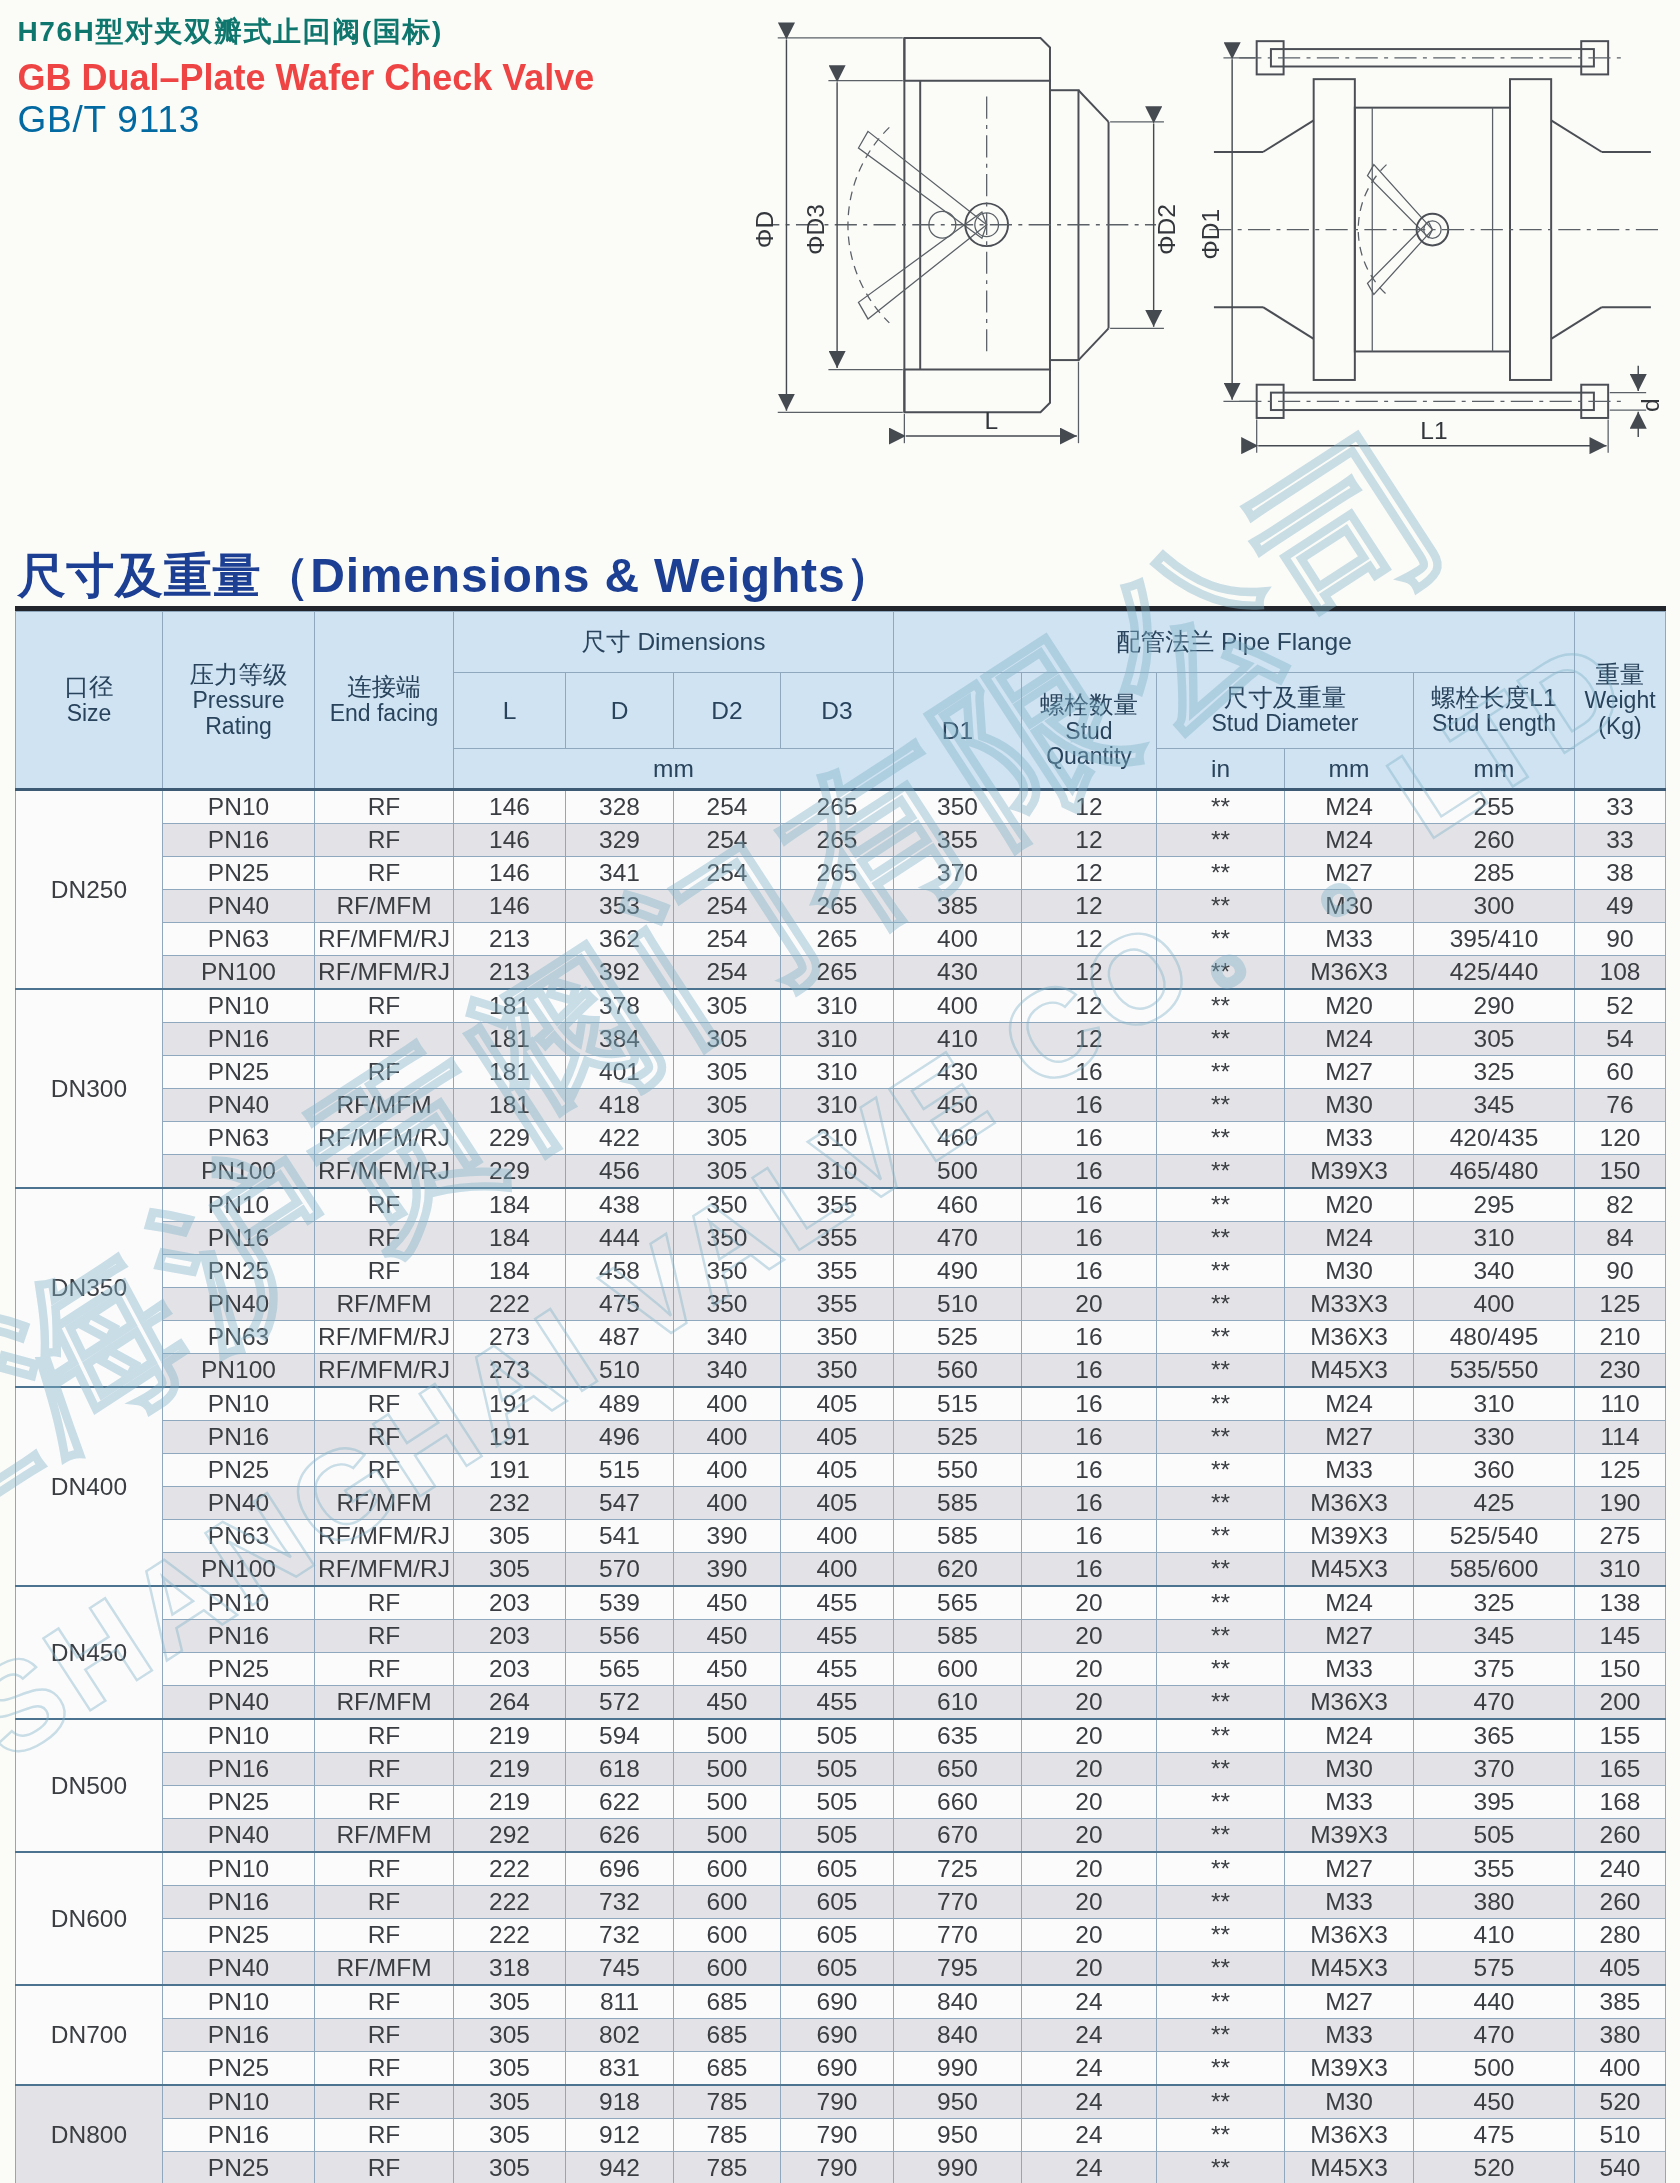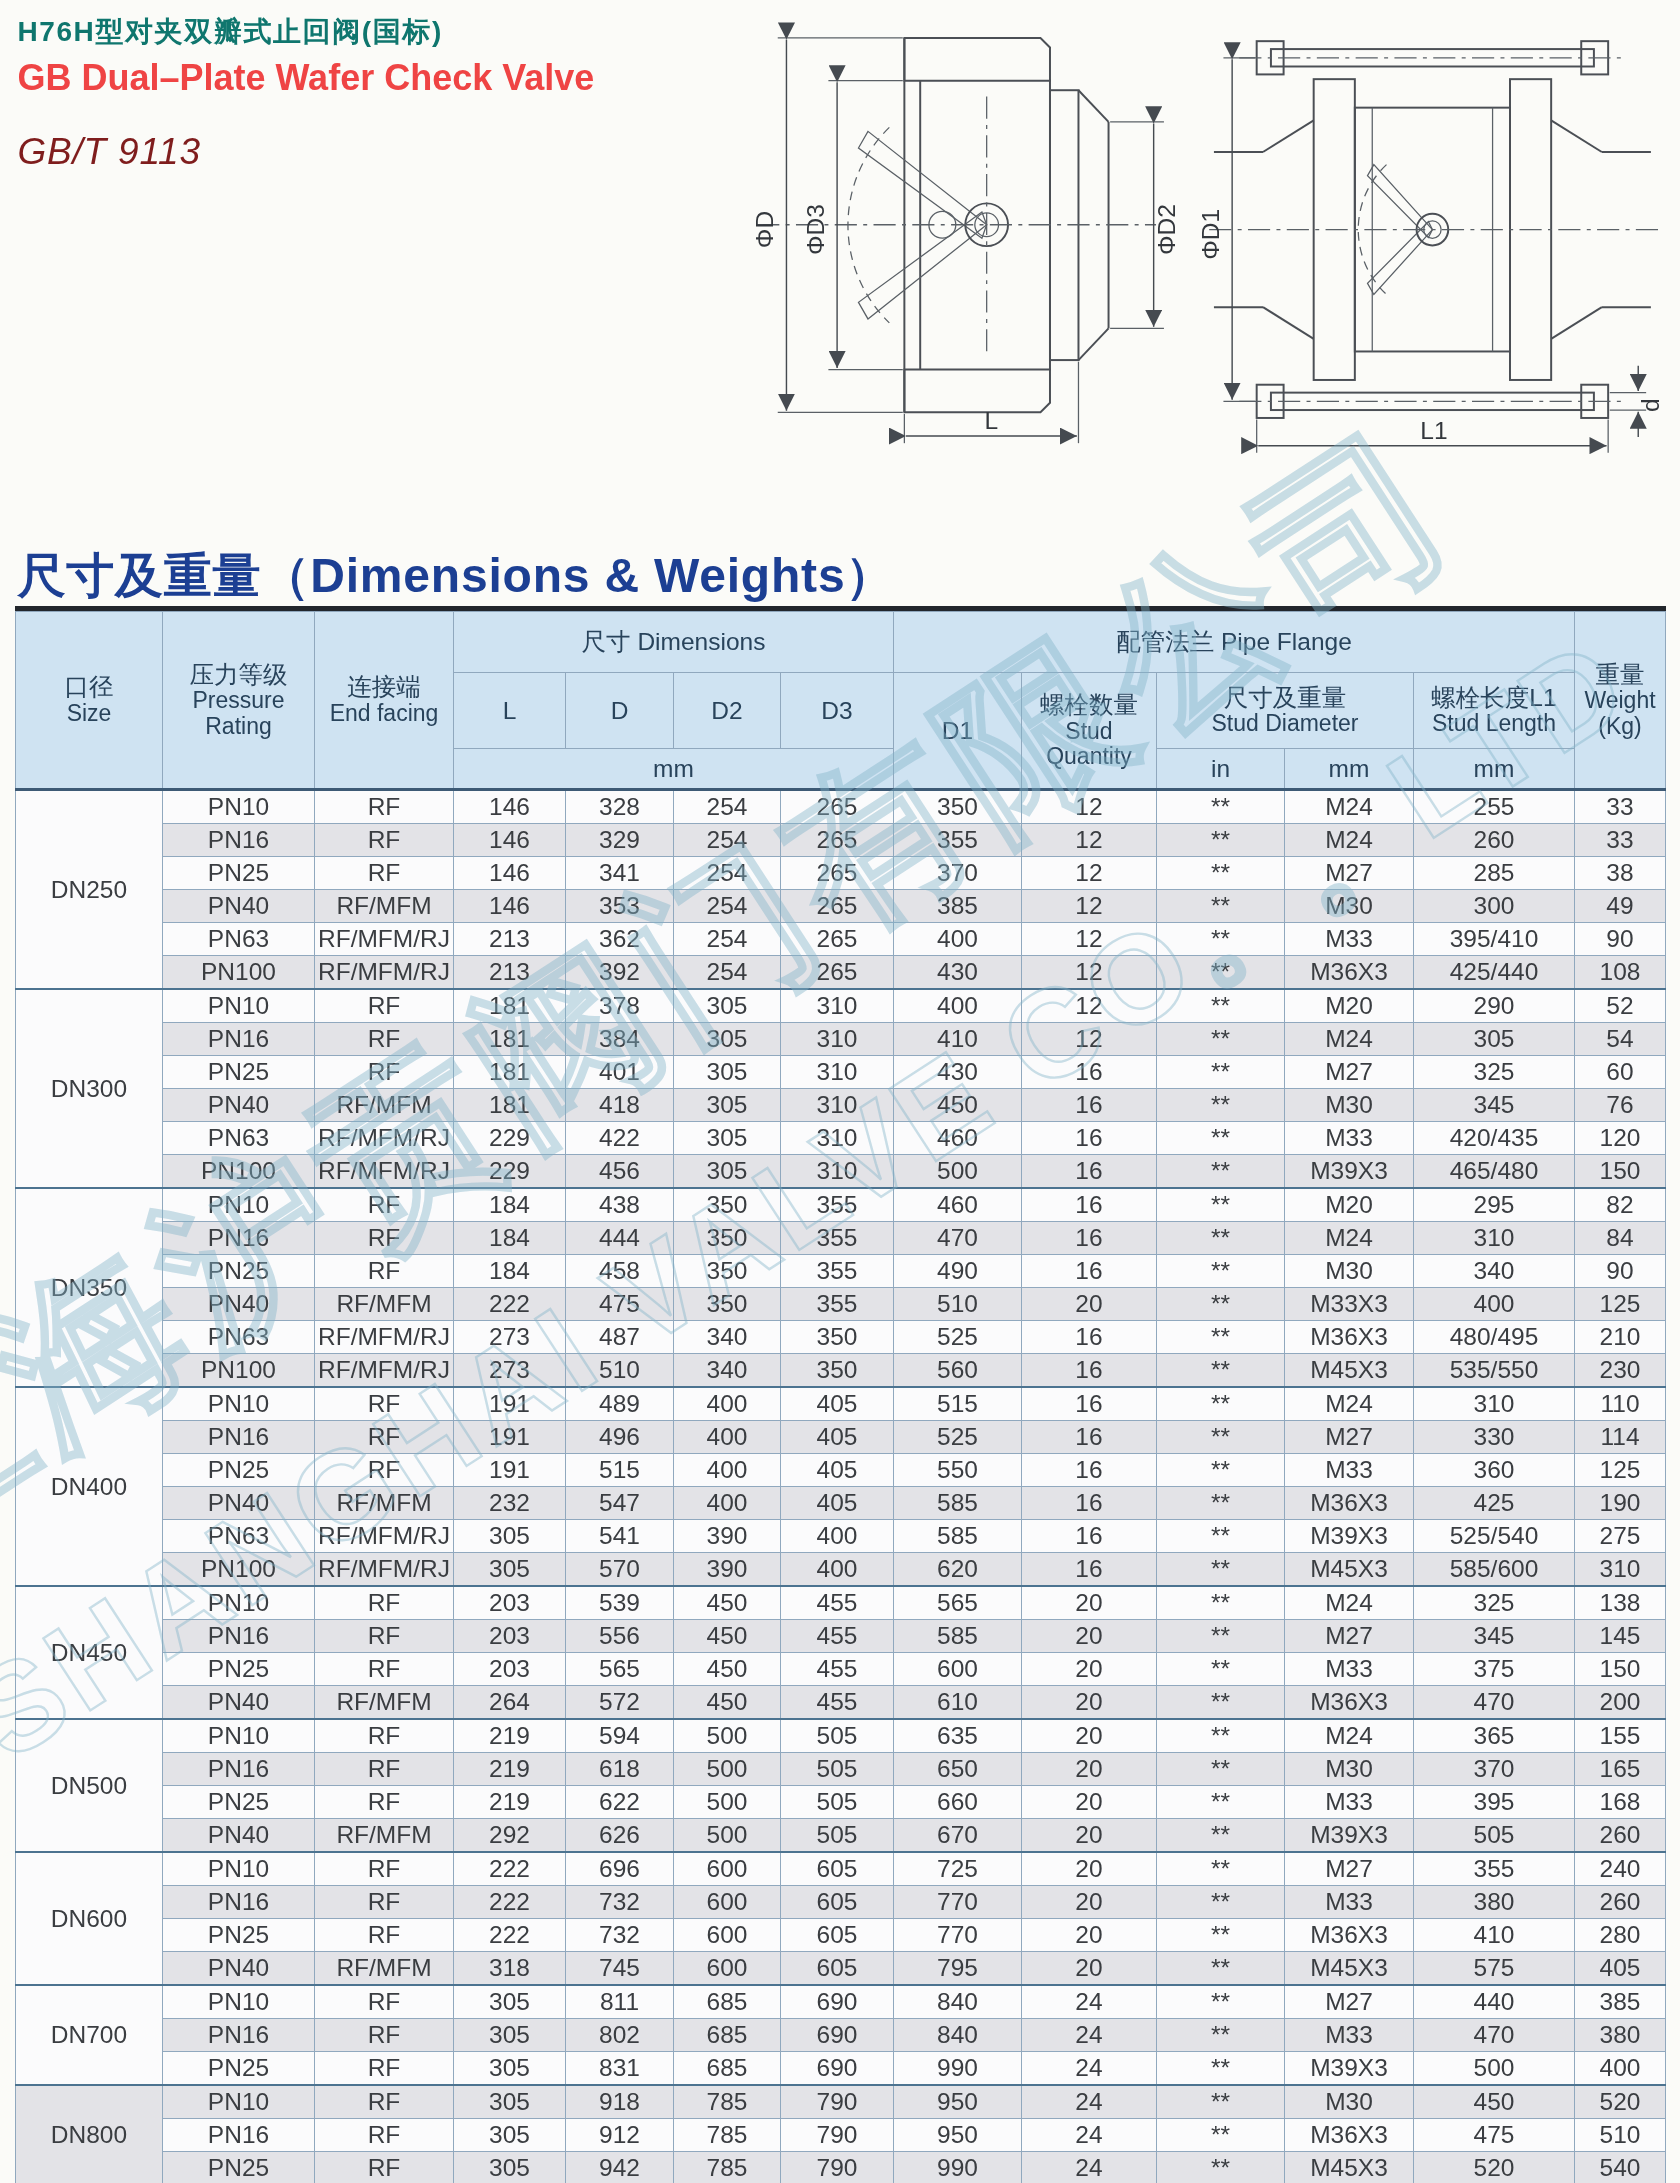--- a/index.html
+++ b/index.html
@@ -6,21 +6,21 @@
   body {
     width:1681px; height:2183px; position:relative; overflow:hidden;
     background:#fbfbf8;
     font-family:"Liberation Sans","DejaVu Sans",sans-serif;
     color:#35383c;
   }
   
   .title-block { position:absolute; left:17.4px; top:12.7px; }
   .title-zh { font-size:28px; font-weight:bold; color:#0f766e; letter-spacing:1.6px; }
   .title-en { font-size:36px; font-weight:bold; color:#ef4444; margin-top:6.3px; }
-  .standard  { font-size:37px; font-weight:500; color:#7f1d1d; margin-top:32px; letter-spacing:0.8px;font-style:italic; }
+  .standard  { font-size:37px; font-weight:500; color:#0369a1; letter-spacing:0.8px; }
 
   
   .drawing { position:absolute; top:0; }
   .drawing-left  { left:708px; }
   .drawing-right { left:1187px; }
   .drawing svg { display:block; }
   .dline { stroke:#4b4f55; stroke-width:2.5; fill:none; }
   .dthin { stroke:#5a6066; stroke-width:1.6; fill:none; }
   .ddash { stroke:#5a6066; stroke-width:1.6; fill:none; stroke-dasharray:11 8; }
   .dcl   { stroke:#5a6066; stroke-width:1.6; fill:none; stroke-dasharray:28 8 5 8; }

